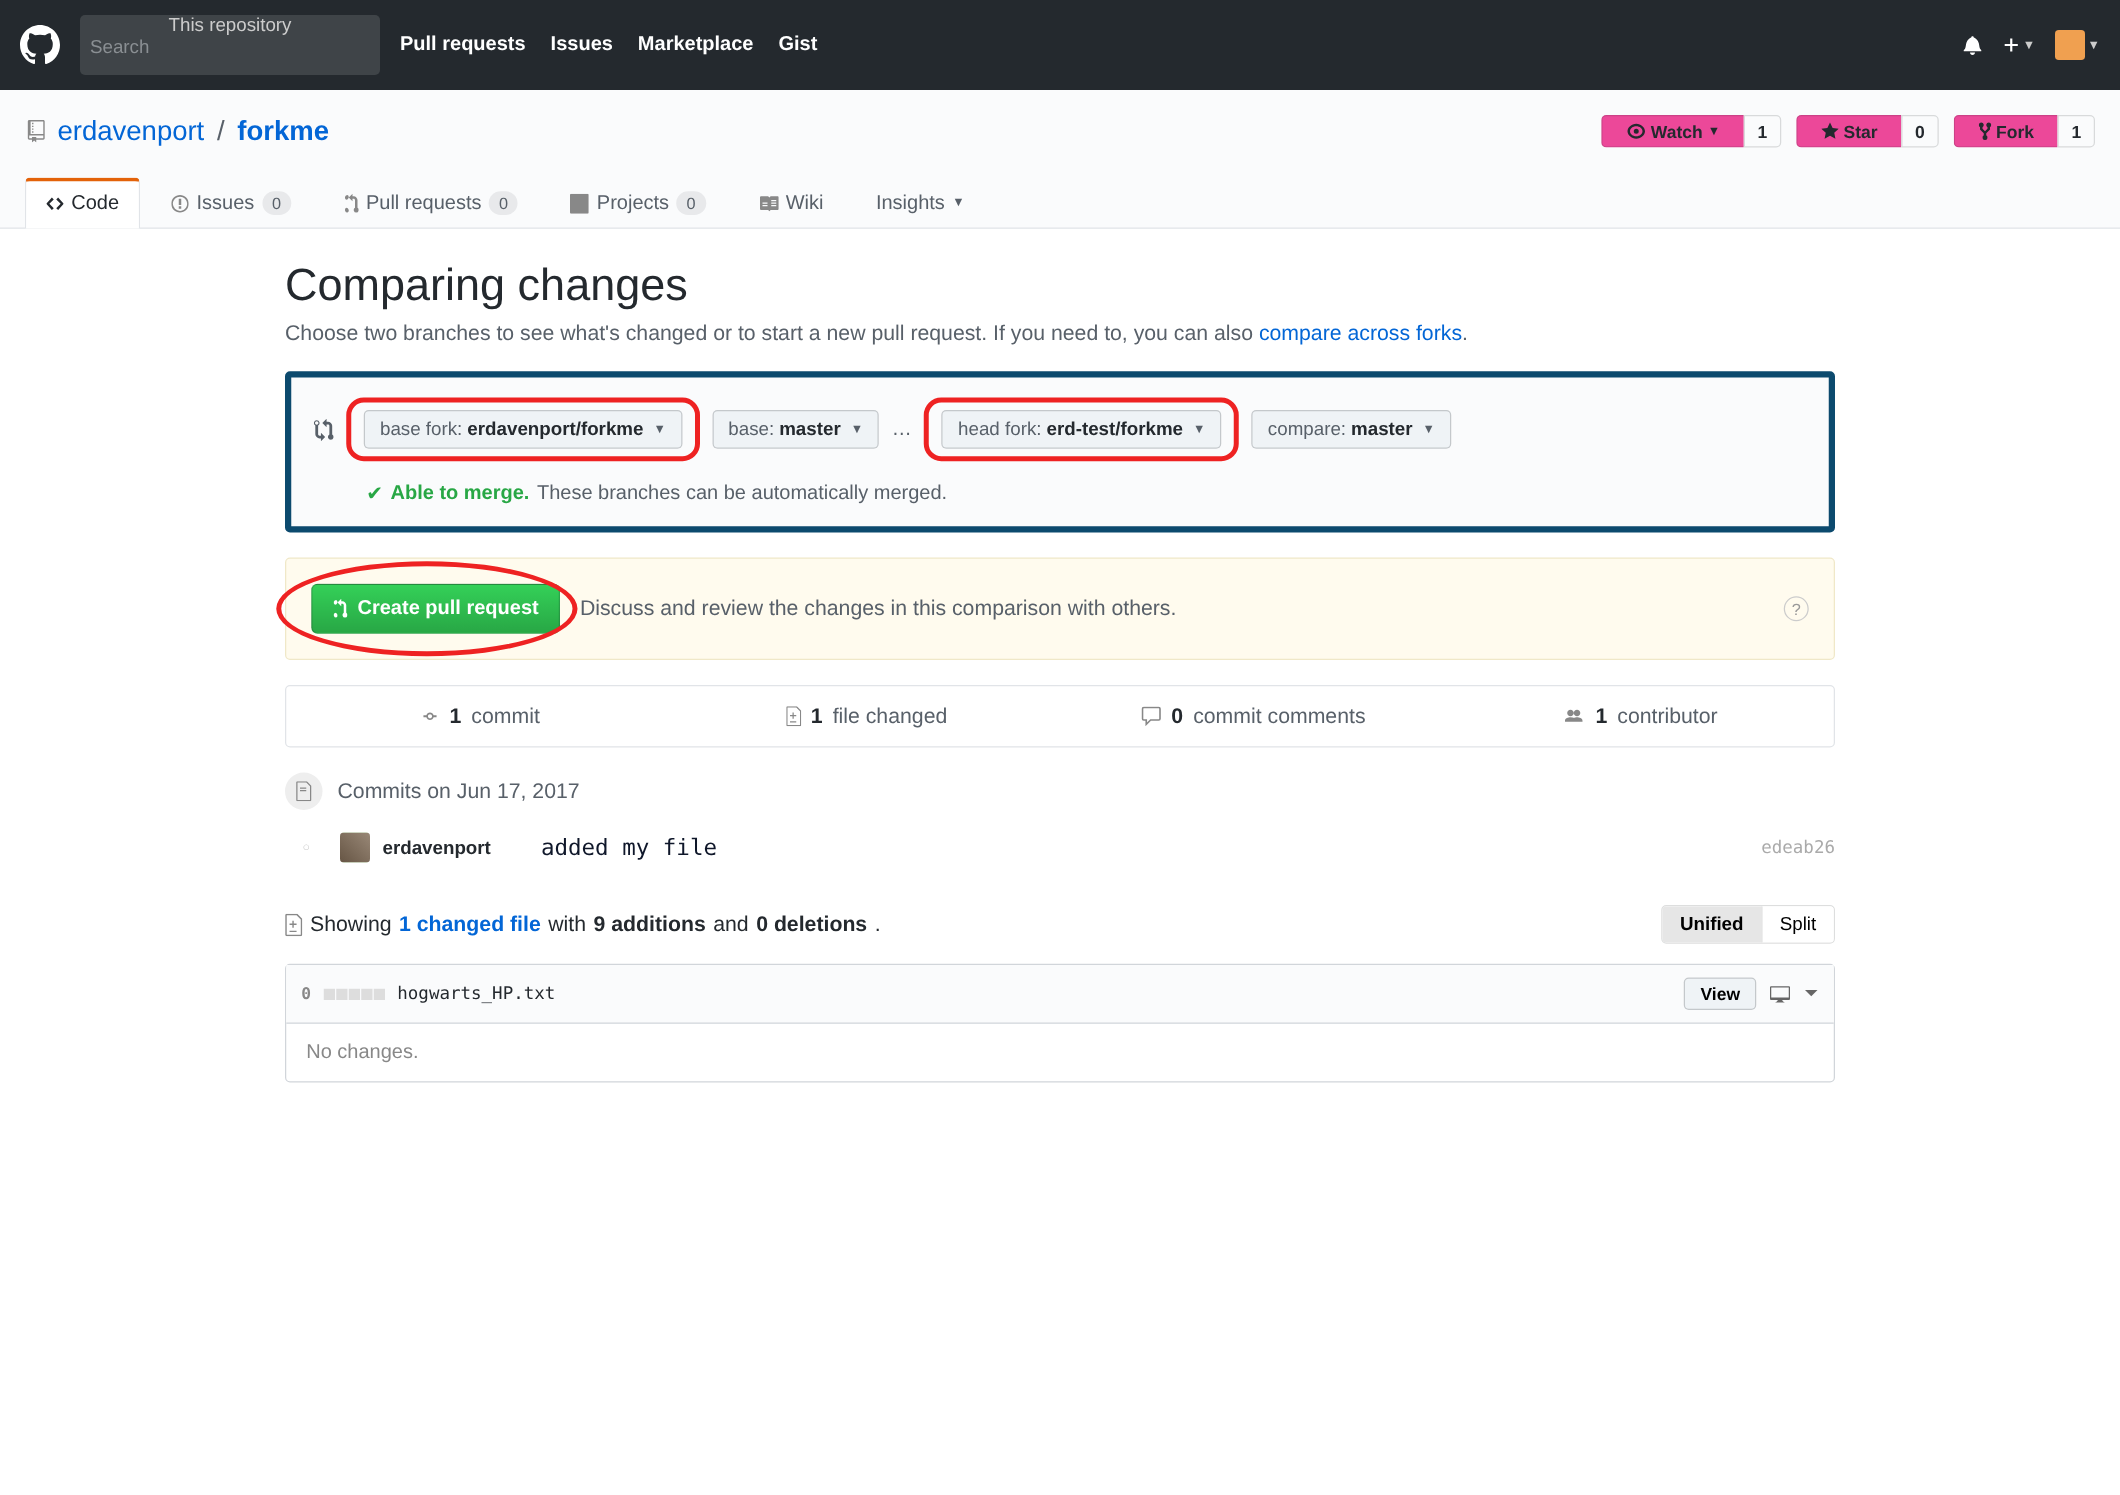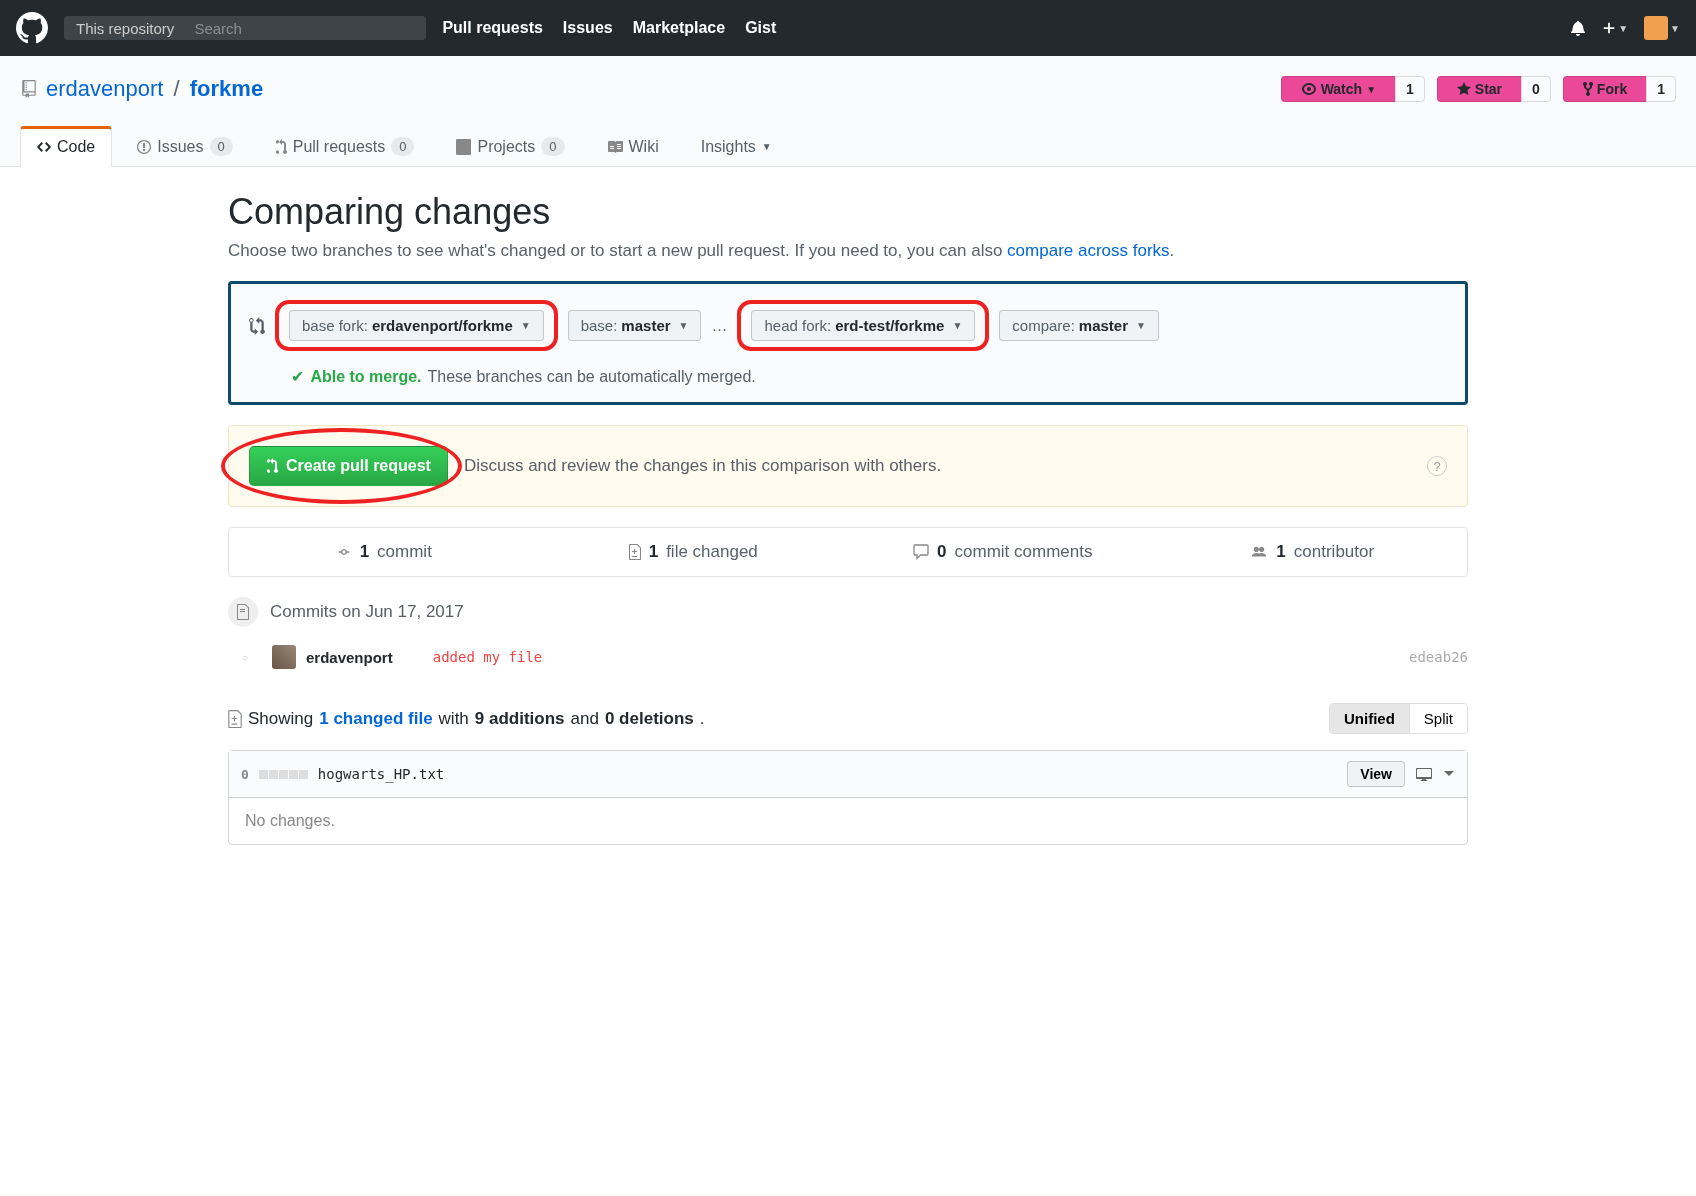--- a/index.html
+++ b/index.html
@@ -2,21 +2,21 @@
 <html><head>
 <meta charset="utf-8">
 <style>
 * { box-sizing: border-box; margin: 0; padding: 0; }
 body { font-family: -apple-system, BlinkMacSystemFont, "Segoe UI", Helvetica, Arial, sans-serif; font-size: 14px; color: #24292e; background: #fff; }
 a { color: #0366d6; text-decoration: none; }
 
 
 .header { background: #24292e; color: rgba(255,255,255,.7); display: flex; align-items: center; padding: 12px 16px; }
 .github-logo { width: 32px; height: 32px; fill: white; margin-right: 16px; }
-.search-wrap { display: flex; align-items: center; background: #3f4448; border-radius: 4px; height: 24px; margin-right: 16px; }
+.search-wrap { display: flex; align-items: center; background: #3f4448; border-radius: 4px; height: 48px; margin-right: 16px; flex-direction: column; }
 .search-label { padding: 0 12px; font-size: 15px; color: #ccc; font-weight: 400; }
 .search-input { background: transparent; border: none; outline: none; color: #bef264; font-size: 15px; width: 240px; padding: 0 8px; }
 .search-input::placeholder { color: #8a8f93; }
 .nav-links { display: flex; gap: 20px; }
 .nav-links a { color: #fff; font-weight: 600; font-size: 16px; }
 .header-right { margin-left: auto; display: flex; align-items: center; gap: 16px; }
 .header-icon { fill: #fff; }
 .avatar { width: 24px; height: 24px; background: #f0a050; border-radius: 3px; display: inline-block; }
 .caret-down { font-size: 10px; margin-left: 2px; color: #ccc; }
 
@@ -40,21 +40,21 @@
 .reponav-item svg { fill: #888; }
 .reponav-item.selected svg { fill: #24292e; }
 .counter { background: rgba(27,31,35,.08); border-radius: 20px; padding: 2px 8px; font-size: 13px; color: #586069; }
 
 
 .container { max-width: 1280px; margin: 0 auto; padding: 24px 20px; }
 h1 { font-size: 36px; font-weight: 400; margin-bottom: 8px; }
 .subtitle { font-size: 17px; color: #586069; margin-bottom: 20px; }
 
 
-.range-box { border: 3px solid #0c4a6e; background: #fafbfc; border-radius: 4px; padding: 16px 18px; margin-bottom: 20px; }
+.range-box { border: 5px solid #0c4a6e; background: #fafbfc; border-radius: 4px; padding: 16px 18px; margin-bottom: 20px; }
 .range-row { display: flex; align-items: center; gap: 10px; margin-bottom: 16px; }
 .compare-icon { fill: #586069; }
 .select-btn { display: inline-flex; align-items: center; gap: 4px; background: #eff3f6; border: 1px solid rgba(27,31,35,.2); border-radius: 4px; padding: 6px 12px; font-size: 15px; color: #586069; cursor: pointer; }
 .select-btn strong { color: #24292e; font-weight: 600; }
 .select-btn .dd { font-size: 10px; margin-left: 4px; }
 .ellipsis { color: #586069; font-size: 16px; }
 .merge-status { display: flex; align-items: center; gap: 6px; font-size: 16px; margin-left: 42px; }
 .merge-status .ok { color: #28a745; font-weight: 700; }
 .merge-status .check { color: #28a745; }
 .merge-status .desc { color: #586069; }
@@ -78,21 +78,21 @@
 .stats-bar strong { color: #24292e; }
 
 
 .timeline { margin-bottom: 28px; }
 .timeline-head { display: flex; align-items: center; gap: 12px; font-size: 17px; color: #586069; margin-bottom: 12px; }
 .timeline-badge { width: 30px; height: 30px; border-radius: 50%; background: #eee; display: flex; align-items: center; justify-content: center; }
 .commit-row { display: flex; align-items: center; padding: 6px 0 6px 44px; position: relative; }
 .commit-row::before { content: "○"; position: absolute; left: 14px; color: #ccc; font-size: 10px; }
 .commit-avatar { width: 24px; height: 24px; border-radius: 3px; background: #6b4; margin-right: 10px; background-image: linear-gradient(45deg,#654,#987); }
 .commit-author { font-weight: 600; margin-right: 40px; font-size: 15px; }
-.commit-msg { font-family: SFMono-Regular, Consolas, monospace; font-size: 14px; color: #ef4444; }
+.commit-msg { font-family: SFMono-Regular, Consolas, monospace; font-size: 18px; color: #0f172a; }
 .commit-sha { margin-left: auto; font-family: SFMono-Regular, Consolas, monospace; font-size: 14px; color: #aaa; }
 
 
 .files-header { display: flex; align-items: center; font-size: 17px; margin-bottom: 16px; gap: 6px; }
 .files-header svg { fill: #888; }
 .diff-toggle { margin-left: auto; display: flex; border: 1px solid rgba(27,31,35,.15); border-radius: 4px; overflow: hidden; }
 .diff-toggle button { padding: 6px 14px; border: none; background: #fff; font-size: 15px; cursor: pointer; }
 .diff-toggle button.active { background: #e6e6e6; font-weight: 600; }
 .diff-toggle button + button { border-left: 1px solid rgba(27,31,35,.15); }
 

